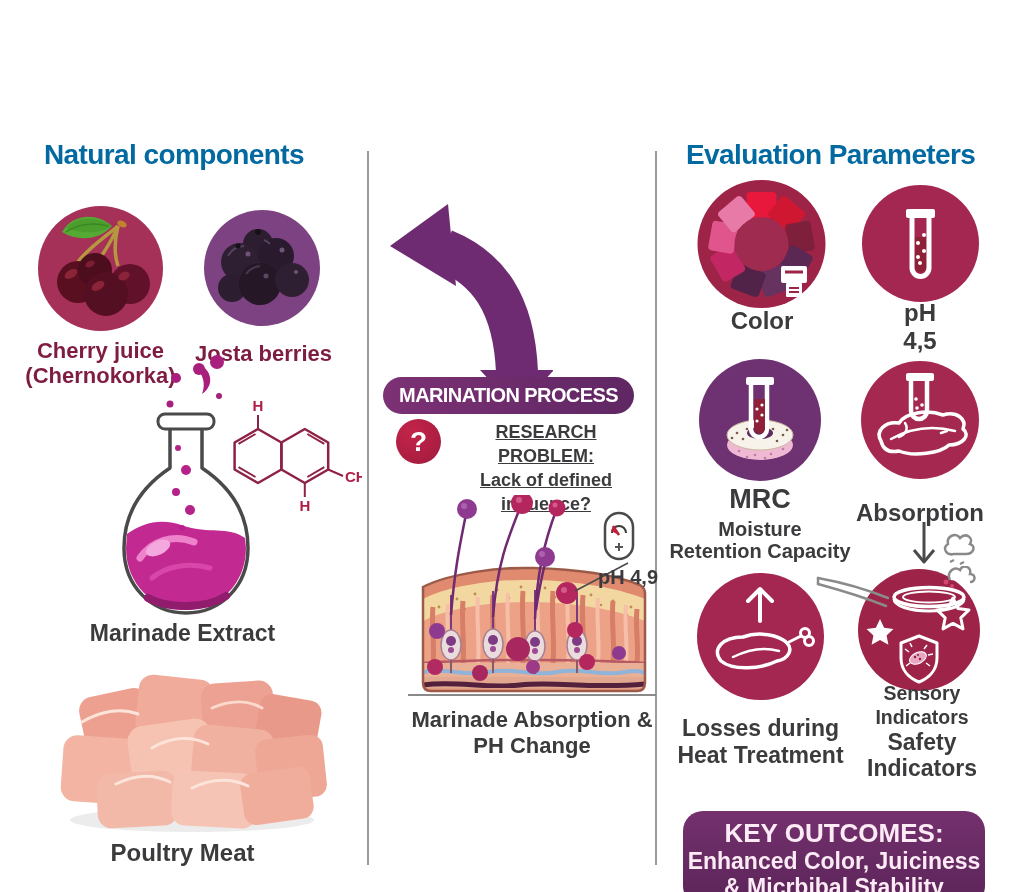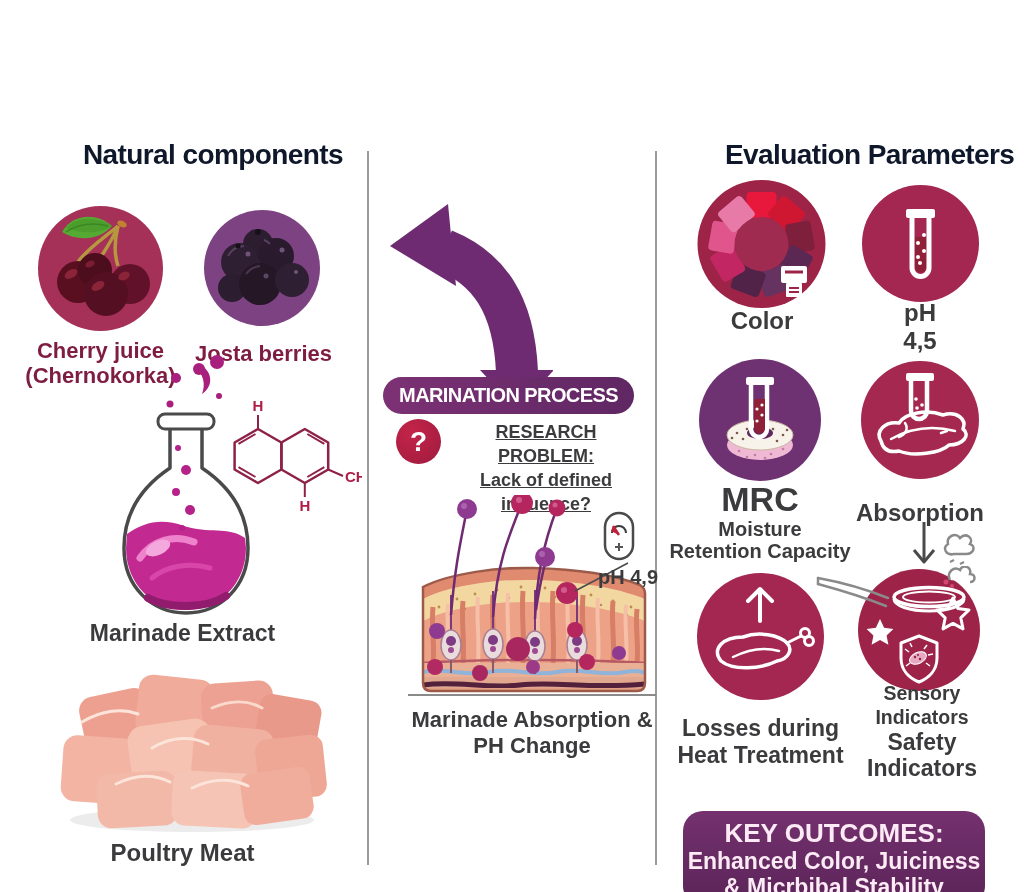--- a/index.html
+++ b/index.html
@@ -1,20 +1,20 @@
 <!DOCTYPE html>
 <html><head>
 <meta charset="utf-8">
 <style>
   html,body{margin:0;padding:0;background:#fff;}
   .stage{position:relative;width:1024px;height:892px;background:#ffffff;overflow:hidden;
          font-family:"Liberation Sans",sans-serif;}
   .abs{position:absolute;}
   .ctr{text-align:center;}
-  .h1{font-size:28px;font-weight:bold;color:#0f172a;letter-spacing:-0.6px;white-space:nowrap;margin-left:39px;}
+  .h1{font-size:28px;font-weight:bold;color:#0369a1;letter-spacing:-0.6px;white-space:nowrap;}
   .maroon-label{color:#7e1c41;font-weight:bold;font-size:22px;line-height:25px;}
   .dark-label{color:#3b3b3d;font-weight:bold;}
   .divider{width:2px;background:#9b9b9b;}
   .pill{background:linear-gradient(90deg,#7c3174,#5f2763);border-radius:19px;
         display:flex;align-items:center;justify-content:center;margin-top:44px;}
   .pill span{color:#fff;font-weight:bold;font-size:20px;letter-spacing:-0.6px;white-space:nowrap;}
   .qcircle{background:radial-gradient(circle at 35% 30%,#c42449,#9e1b3e);border-radius:50%;
            display:flex;align-items:center;justify-content:center;color:#fff;font-weight:bold;font-size:28px;}
   .outcomes{background:linear-gradient(180deg,#74316e,#5a2458);border-radius:20px;
             display:flex;flex-direction:column;align-items:center;justify-content:center;color:#fceaf4;}
@@ -414,21 +414,21 @@
     <circle cx="56" cy="47" r="1.8" fill="#ffffff"></circle>
     <g stroke="#ffffff" stroke-width="3.5" fill="none" stroke-linejoin="round" stroke-linecap="round">
       <path d="M20,80 C14,70 24,60 38,62 C44,52 66,48 82,54 C96,50 106,58 102,68 C110,74 102,84 88,84 C80,92 52,96 38,90 C28,92 22,88 20,80 Z"></path>
       <path d="M30,78 C48,68 70,64 94,70" stroke-width="2.5"></path>
       <path d="M44,62 C48,68 44,74 38,76" stroke-width="2.5"></path>
       <path d="M80,72 l6,-2" stroke-width="2.5"></path>
     </g>
   </svg>
 
   <div class="abs ctr dark-label" style="left:660px;top:484px;width:200px;">
-    <span class="block" style="font-size:34px;line-height:30px;">MRC</span>
+    <span class="block" style="font-size:27px;line-height:30px;">MRC</span>
     <span class="block" style="font-size:20px;line-height:22px;margin-top:4px;">Moisture</span>
     <span class="block" style="font-size:20px;line-height:22px;">Retention Capacity</span>
   </div>
   <div class="abs ctr dark-label" style="left:840px;top:499px;width:160px;font-size:24px;">
     <span>Absorption</span>
   </div>
 
   <svg class="abs" style="left:898px;top:520px;" width="80" height="52" viewBox="0 0 80 52">
     <line x1="26" y1="2" x2="26" y2="40" stroke="#4a4a4a" stroke-width="3"></line>
     <polyline points="16,30 26,42 36,30" fill="none" stroke="#4a4a4a" stroke-width="3" stroke-linejoin="round"></polyline>

